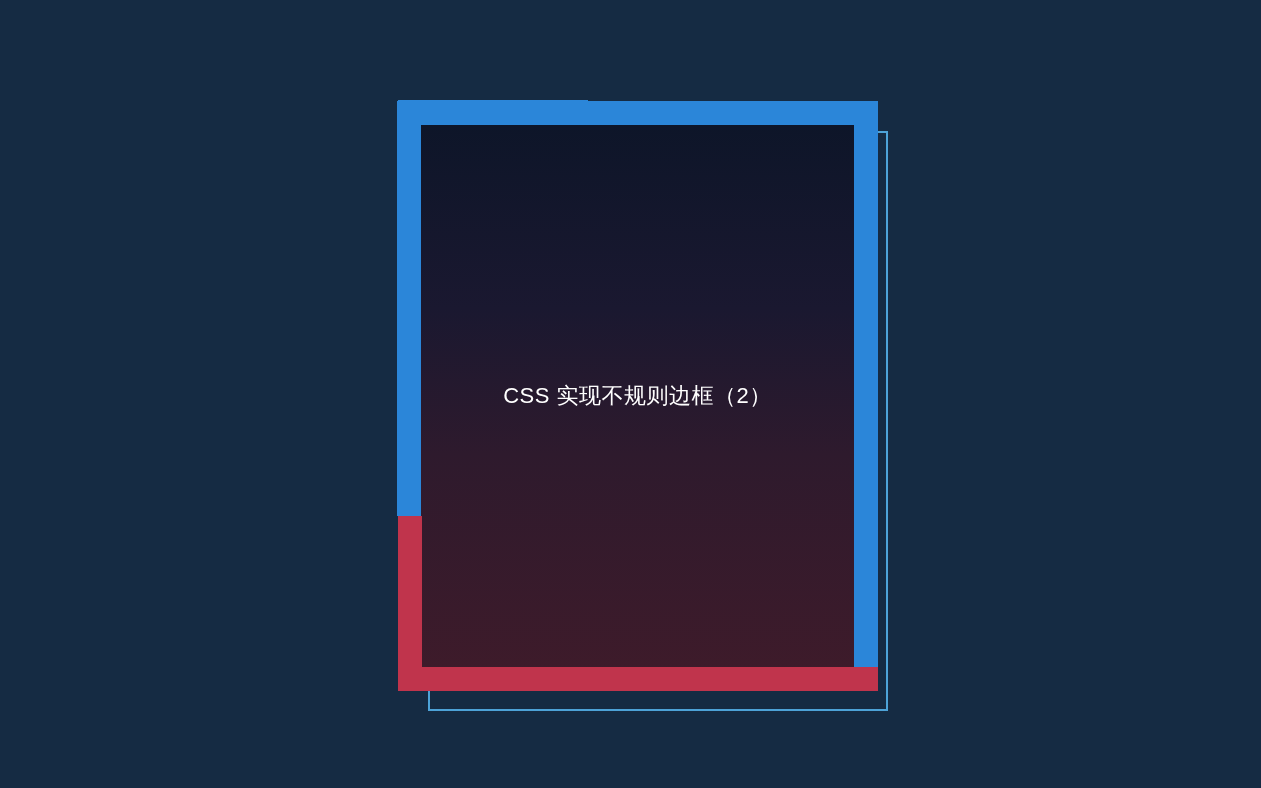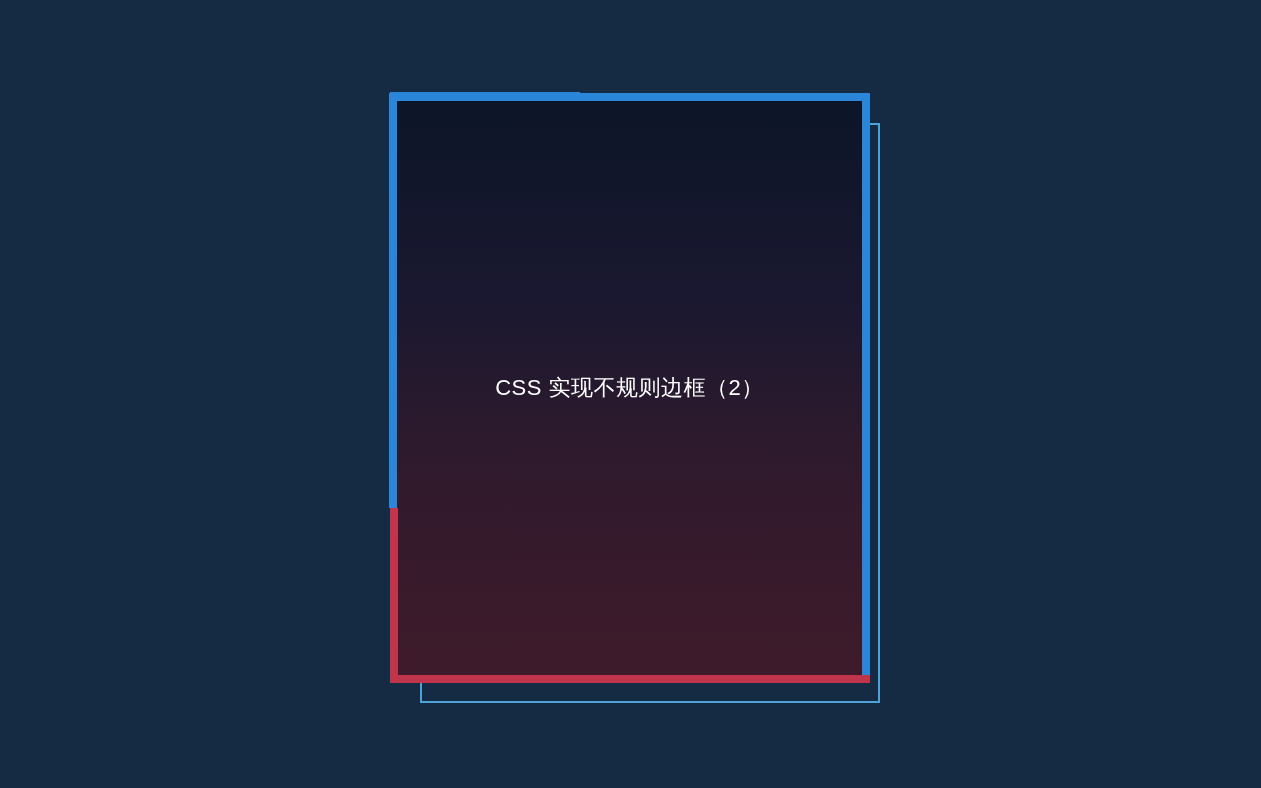--- a/index.html
+++ b/index.html
@@ -1,17 +1,17 @@
 <!DOCTYPE html>
 <html><head>
   <meta charset="utf-8">
   <style>
     * {
       margin: 0;
-      padding: 4px;
+      padding: 12px;
       box-sizing: border-box;
     }
     
     body {
       width: 1261px;
       height: 788px;
       background-color: #152b43;
       display: flex;
       align-items: center;
       justify-content: center;

